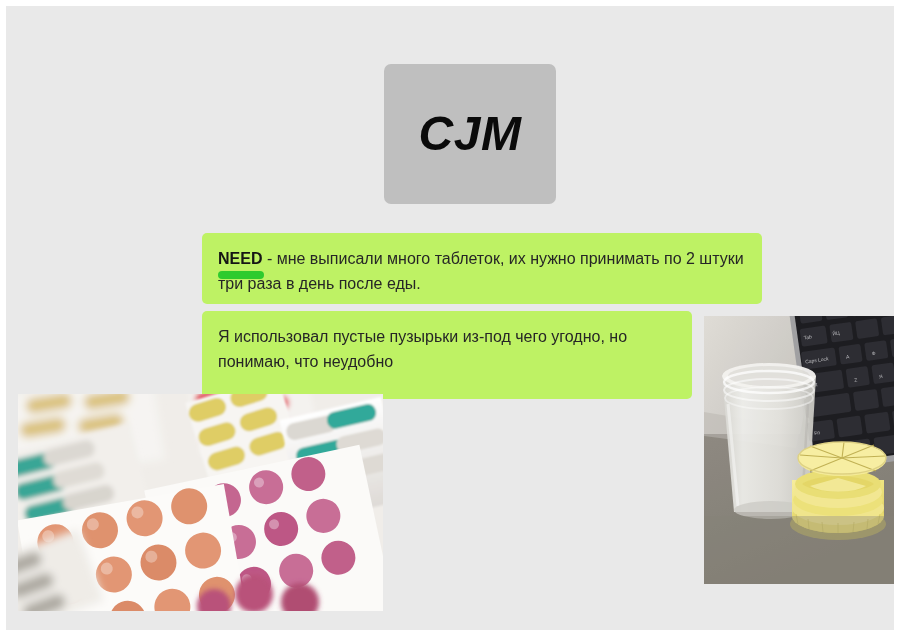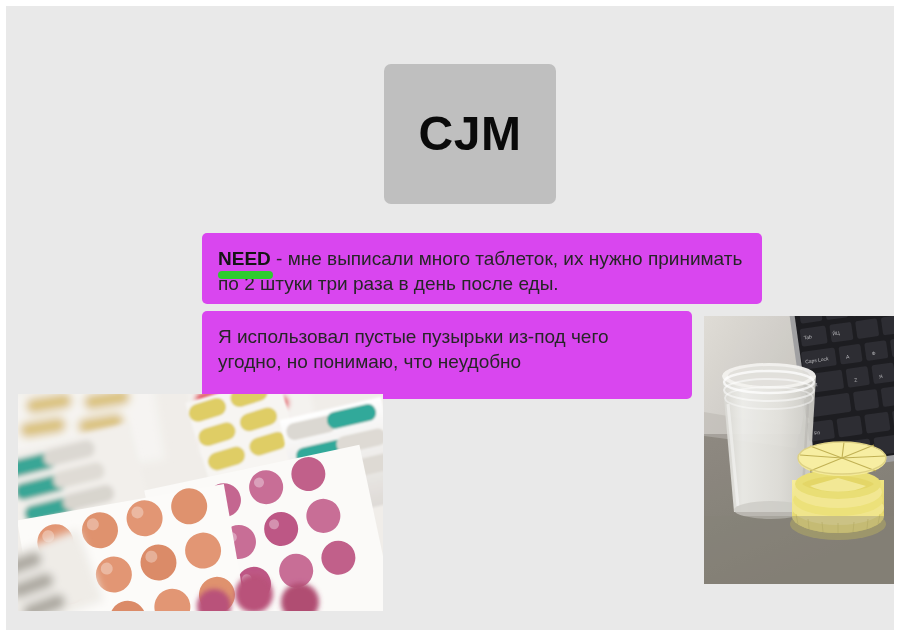--- a/index.html
+++ b/index.html
@@ -35,30 +35,31 @@
     display: flex;
     align-items: center;
     justify-content: center;
   }
   #title-text {
     font-size: 48px;
     font-weight: bold;
     color: #0a0a0a;
     letter-spacing: 0.5px;
     line-height: 1;
+    font-style: italic;
   }
 
   
   .quote-box {
     position: absolute;
-    background: #d946ef;
+    background: #bef264;
     border-radius: 5px;
     box-sizing: border-box;
     color: #262626;
-    font-size: 19px;
+    font-size: 16px;
     line-height: 25px;
   }
   #quote-need {
     left: 196px;
     top: 227px;
     width: 560px;
     height: 71px;
     padding: 13px 16px 0 16px;
   }
   #quote-bottles {

